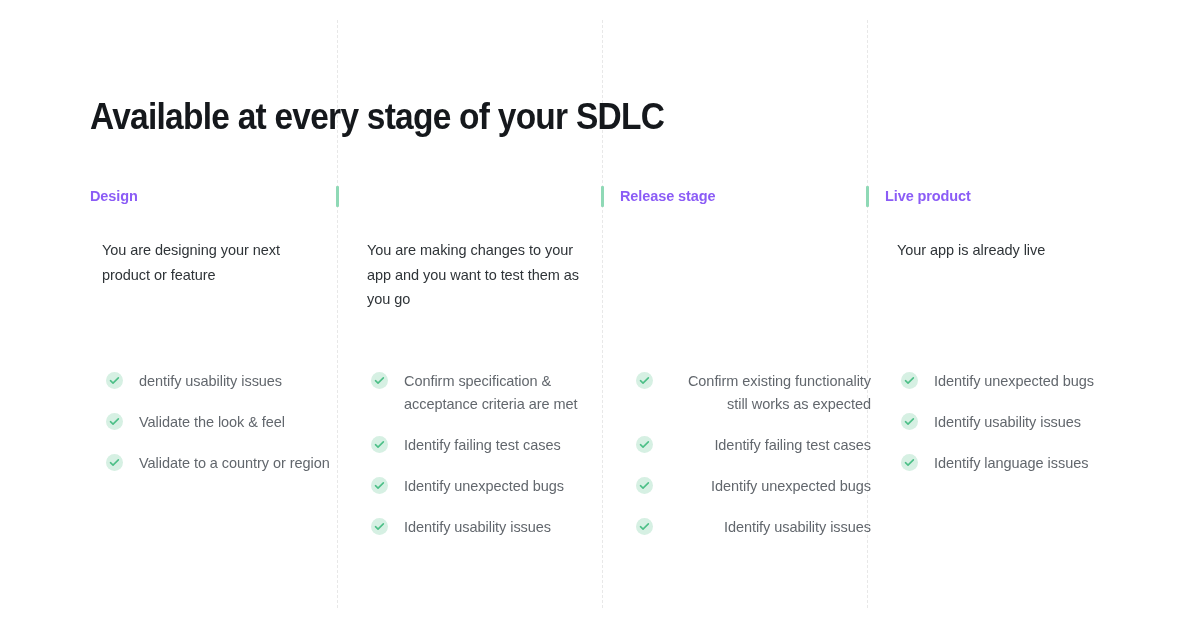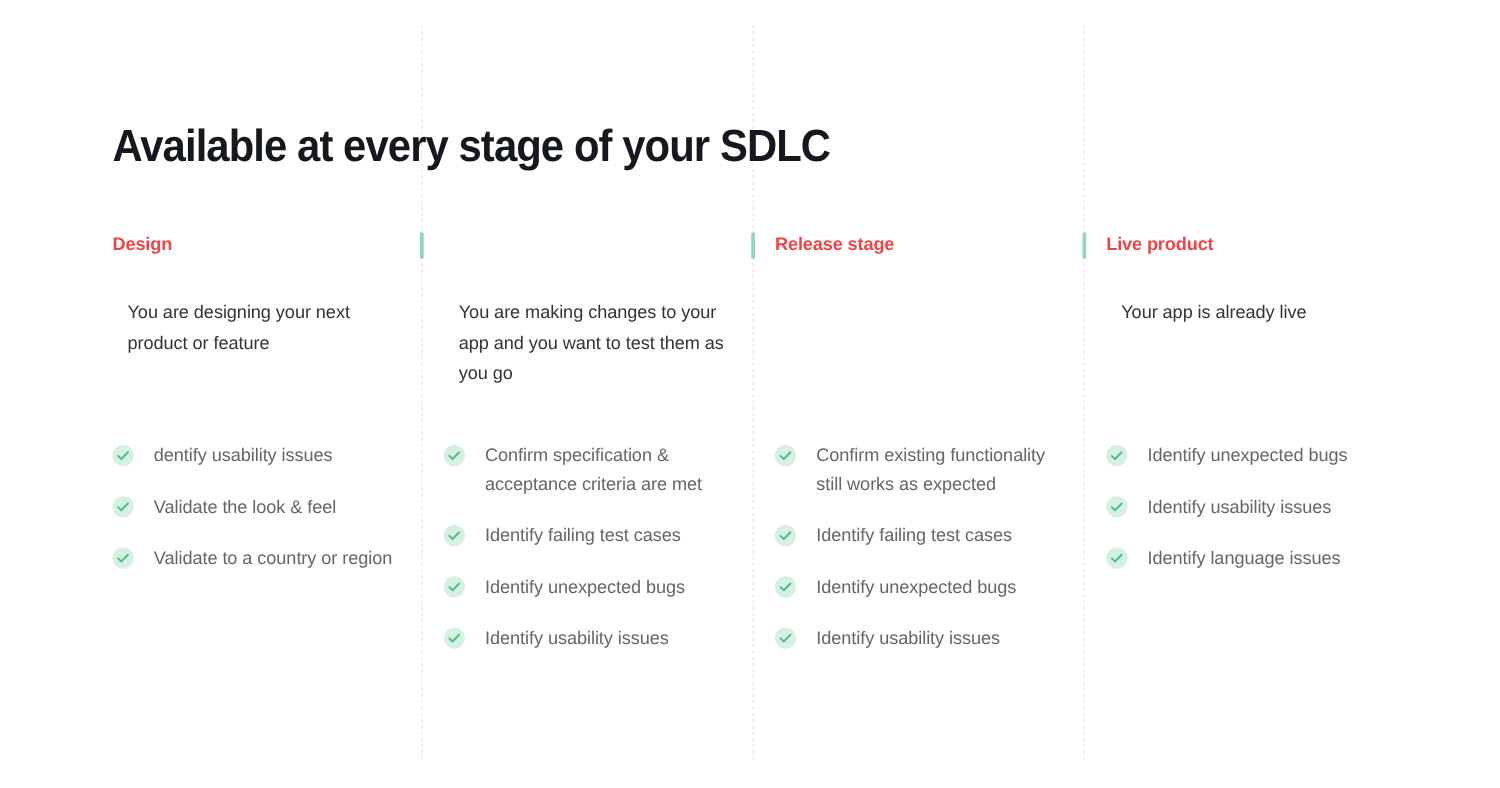--- a/index.html
+++ b/index.html
@@ -80,45 +80,45 @@
     top: 0px;
     width: 3px;
     height: 21px;
     background: #8fd9b6;
     border-radius: 1px;
   }
   .col-title {
     font-size: 14.5px;
     line-height: 20px;
     font-weight: 700;
-    color: #ef4444;
+    color: #8b5cf6;
     letter-spacing: -0.1px;
   }
 
   .col-desc {
     margin-top: 26px;
     font-size: 14.5px;
     line-height: 24.5px;
     color: #2f3438;
     letter-spacing: -0.05px;
     width: 226px;
     margin-left: 12px;
   }
 
   .checklist {
     list-style: none;
-    margin: 0;
+    margin: 16px;
     padding: 0;
     position: absolute;
     left: 0;
     width: 235px;
   }
   .col.c0 .checklist { top: 168px; }
   .col.c1 .checklist { top: 168px; }
-  .col.c2 .checklist { top: 168px; }
+  .col.c2 .checklist { top: 168px; text-align: right; }
   .col.c3 .checklist { top: 168px; }
 
   .check-item {
     position: relative;
     padding-left: 33px;
     margin-bottom: 18px;
     font-size: 14.5px;
     line-height: 23px;
     color: #62676d;
     letter-spacing: -0.05px;

